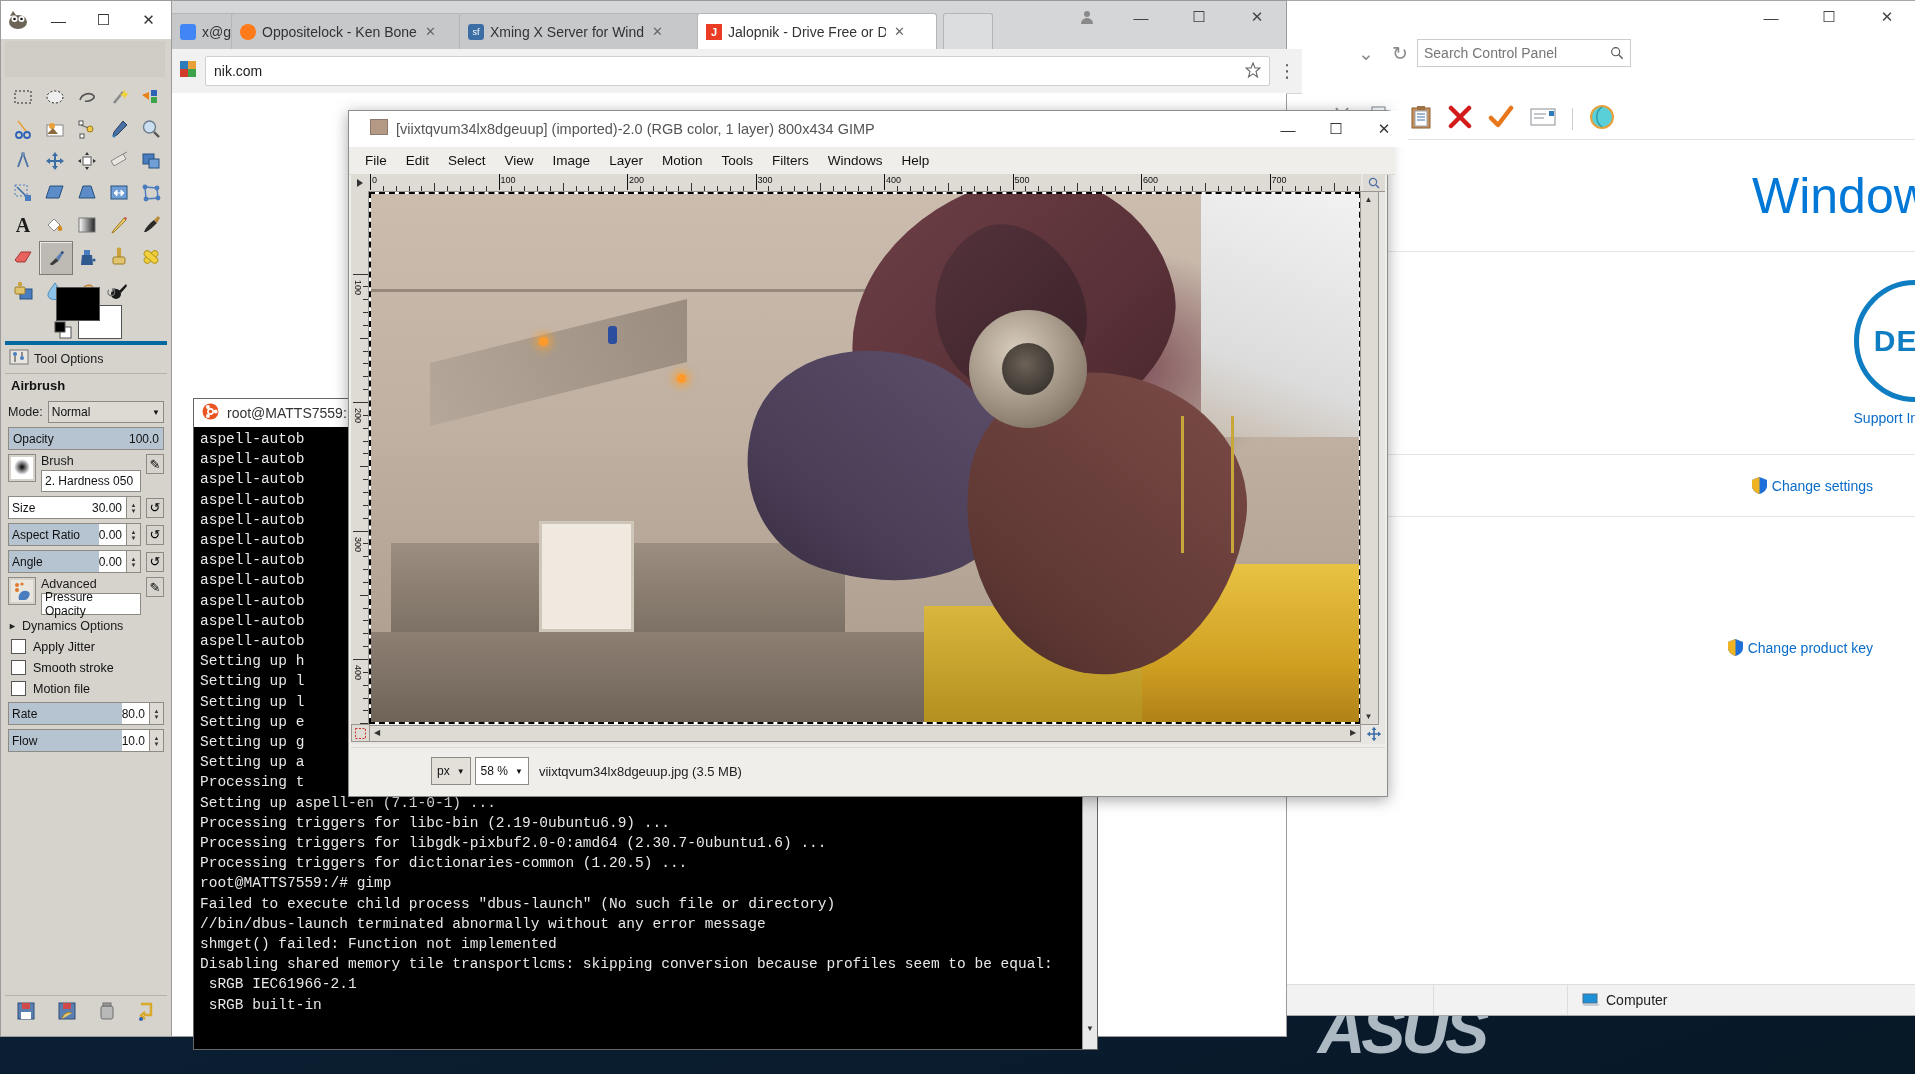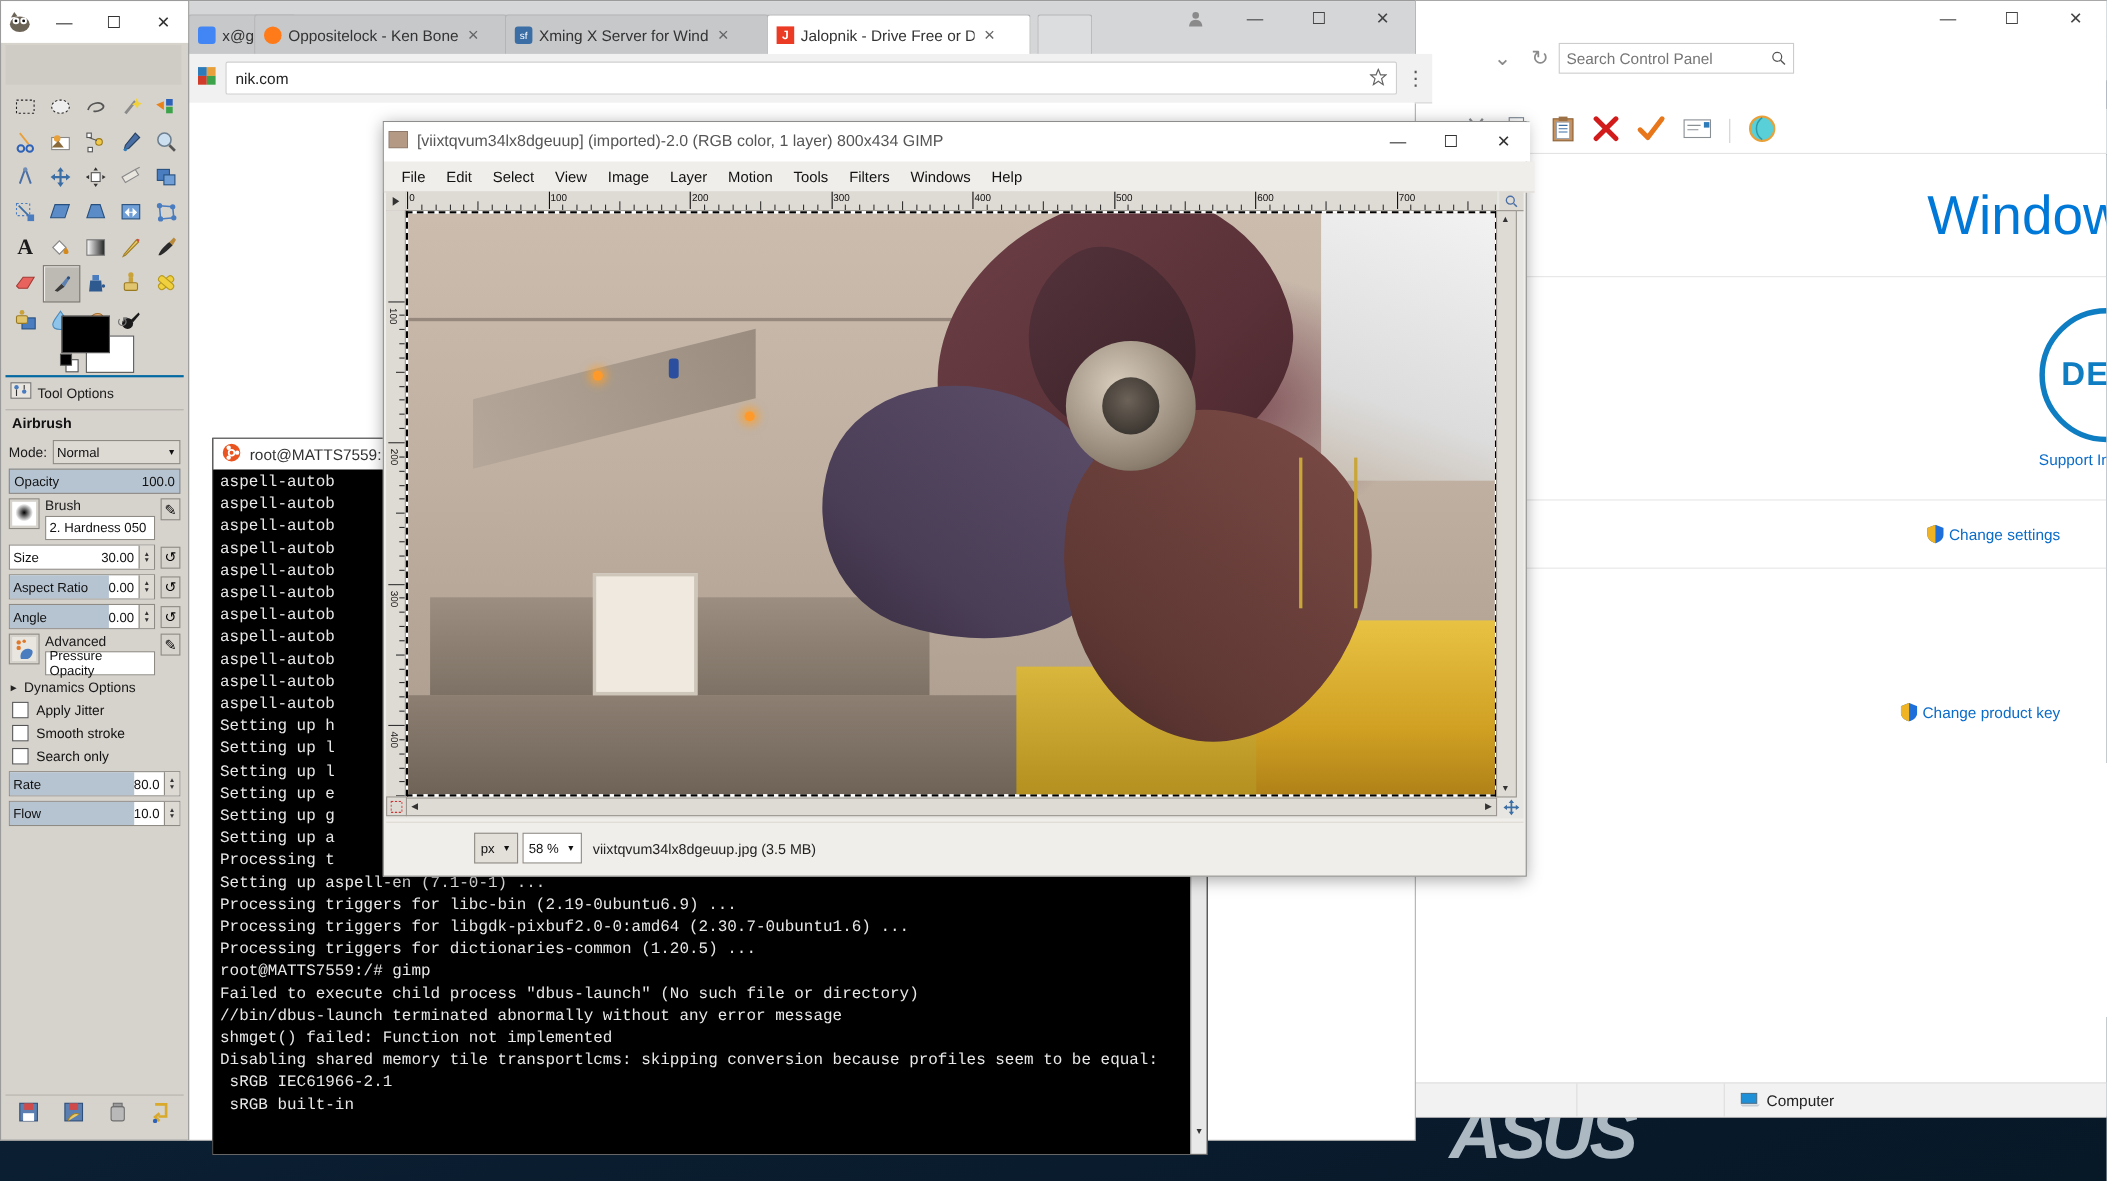--- a/index.html
+++ b/index.html
@@ -79,21 +79,21 @@
   #gtb-wilber{left:4px;top:40px;width:160px;height:36px;background:#cfcbc5;}
   #gtb-tools{left:4px;top:76px;width:162px;display:grid;grid-template-columns:repeat(5,32px);
      gap:0px;padding:4px 2px;}
   .gtool{width:32px;height:32px;display:flex;align-items:center;justify-content:center;font-size:17px;}
   .gtool.sel{background:#bdb9b3;border:1px solid #7e7a74;box-shadow:inset 1px 1px 0 #efece8;}
   #gtb-colors{left:55px;top:286px;width:70px;height:52px;}
   #gtb-fg{left:0;top:0;width:42px;height:32px;background:#000;border:1px solid #555;}
   #gtb-bg{left:22px;top:18px;width:42px;height:32px;background:#fff;border:1px solid #555;}
   #gtb-swap{left:50px;top:-2px;font-size:13px;color:#777;}
   #gtb-def{left:-2px;top:34px;width:18px;height:18px;}
-  #gtb-optpanel{left:4px;top:340px;width:162px;height:660px;background:#d6d2cc;border-top:2px solid #0369a1;}
+  #gtb-optpanel{left:4px;top:340px;width:162px;height:660px;background:#d6d2cc;border-top:4px solid #0369a1;}
   #gtb-opttab{display:flex;align-items:center;gap:5px;padding:4px 4px;border-bottom:1px solid #b5b1ab;}
   .gtb-label{font-size:12.5px;color:#1a1a1a;}
   .gtb-bold{font-weight:bold;font-size:13px;color:#111;}
   .grow{display:flex;align-items:center;gap:5px;margin:4px 3px;}
   .gcombo{flex:1;height:20px;background:#ddd9d3;border:1px solid #8e8a84;
      display:flex;align-items:center;justify-content:space-between;padding:0 3px;font-size:12px;color:#111;}
   .gslider{height:21px;background:#b6c4d2;border:1px solid #8e8a84;display:flex;align-items:center;
      justify-content:space-between;padding:0 4px;font-size:12px;color:#111;flex:1;}
   .gspin{height:21px;background:#fff;border:1px solid #8e8a84;display:flex;align-items:center;
      font-size:12px;color:#111;flex:1;}
@@ -117,21 +117,21 @@
      gap:8px;padding-left:8px;font-size:14px;color:#333;}
   #term-body{left:0;top:28px;right:0;bottom:0;background:#000;color:#e8e8e8;
      font-family:"Liberation Mono","DejaVu Sans Mono",monospace;font-size:14.5px;
      line-height:20.2px;padding:2px 0 0 6px;white-space:pre;overflow:hidden;}
   #term-scroll{right:0;top:28px;width:14px;bottom:0;background:#e8e8e8;border-left:1px solid #999;}
   #term-scroll .arr{width:14px;height:14px;display:flex;align-items:center;justify-content:center;font-size:8px;color:#333;}
 
   
   #gimpwin{left:348px;top:110px;width:1038px;height:685px;background:#f0eeea;border:1px solid #8d8d8d;
      box-shadow:0 3px 14px rgba(0,0,0,.35);}
-  #gw-title{left:0;top:0;width:100%;height:36px;background:#fff;display:flex;align-items:center;gap:8px;padding-left:4px;}
+  #gw-title{left:0;top:0;width:100%;height:36px;background:#fff;display:flex;align-items:center;gap:8px;padding-left:21px;}
   #gw-title .t{font-size:14.5px;color:#555;white-space:nowrap;}
   #gw-winbtns{right:0;top:0;height:36px;display:flex;}
   #gw-menubar{left:0;top:36px;width:100%;height:27px;background:#f0eeea;display:flex;align-items:center;
      gap:3px;padding-left:8px;border-bottom:1px solid #dcd8d2;}
   .gmenu{font-size:13.5px;color:#111;padding:3px 8px;}
   #gw-canvaswrap{left:2px;top:63px;right:2px;bottom:52px;background:#e8e6e2;}
   #gw-ruler-h{left:18px;top:0;right:24px;height:17px;background:#dedad4;border-bottom:1px solid #9a968f;overflow:hidden;}
   #gw-ruler-v{left:0;top:17px;width:17px;bottom:19px;background:#dedad4;border-right:1px solid #9a968f;overflow:hidden;}
   .rtick{position:absolute;font-size:9px;color:#111;font-family:"Liberation Sans",sans-serif;}
   #gw-canvas{left:18px;top:18px;right:24px;bottom:20px;overflow:hidden;background:#fff;
@@ -816,21 +816,21 @@
     <div class="gchk">
       <span class="box"></span>
       <span>Apply Jitter</span>
     </div>
     <div class="gchk">
       <span class="box"></span>
       <span>Smooth stroke</span>
     </div>
     <div class="gchk">
       <span class="box"></span>
-      <span>Search only</span>
+      <span>Motion file</span>
     </div>
 
     <div class="grow">
       <div class="gspin">
         <span class="lab shade">Rate</span>
         <span class="val">80.0</span>
         <span class="arrows">▲<br>▼</span>
       </div>
     </div>
     <div class="grow">

